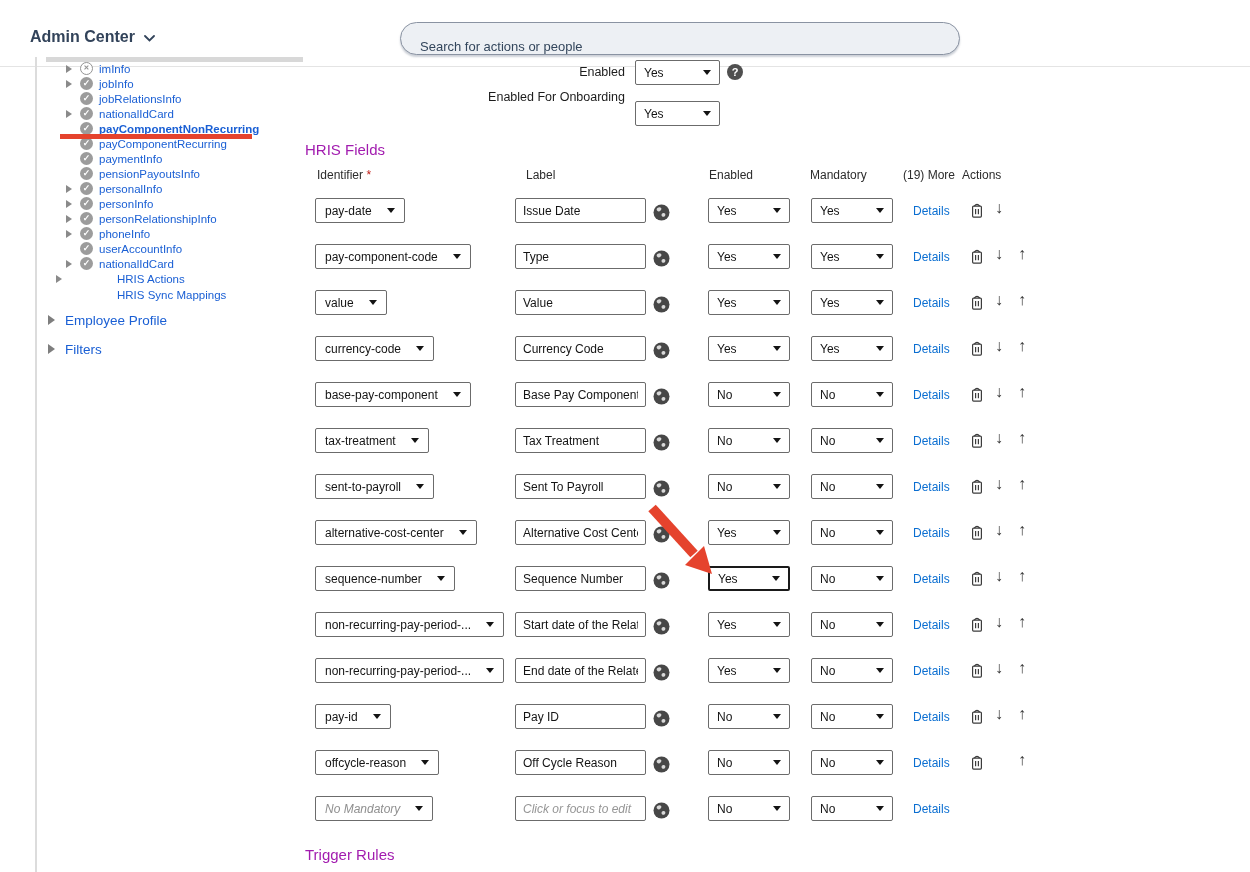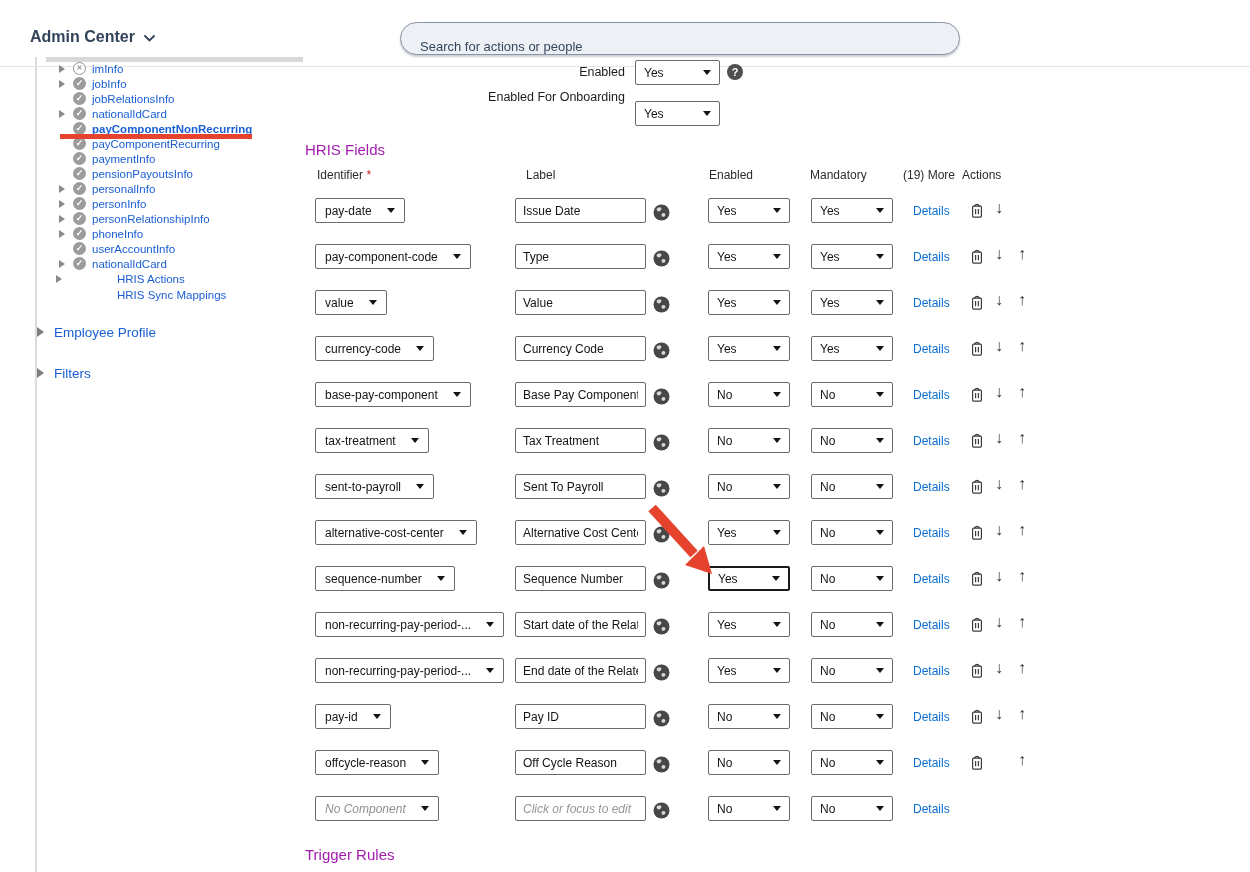--- a/index.html
+++ b/index.html
@@ -14,23 +14,23 @@
       border:1px solid #8a93a2;box-shadow:0 2px 2px rgba(110,120,140,.35);display:flex;align-items:center;padding:0 17px;box-sizing:border-box;}
   .search-pill input{flex:1;background:transparent;border:none;outline:none;font-family:"Liberation Sans",sans-serif;
       font-size:13px;color:#b91c1c;margin-top:16px;}
   .search-pill input::placeholder{color:#33465c;opacity:1;}
 
   
   .vline{position:absolute;left:35px;top:57px;width:2px;height:815px;background:#dcdcdc;}
   .sliver{position:absolute;left:46px;top:57px;width:257px;height:5px;background:#d8d8d8;}
   .tree{position:absolute;left:36px;top:61px;width:300px;}
   .t-row{display:flex;align-items:center;cursor:pointer;}
-  .t-entity{height:15px;padding-left:10px;margin-left:13px;}
+  .t-entity{height:15px;padding-left:30px;}
   .t-section{height:16px;padding-left:20px;}
-  .t-root{height:24px;margin-top:17px;padding-left:1px;}
+  .t-root{height:24px;margin-top:5px;padding-left:12px;}
   .t-arrow{width:0;height:0;border-top:4px solid transparent;border-bottom:4px solid transparent;
       border-left:6px solid #8a8a8a;flex:none;}
   .t-aw{width:9px;margin-right:5px;display:flex;flex:none;}
   .t-section .t-aw{margin-right:20px;}
   .t-root .t-aw{width:11px;margin-right:6px;}
   .t-root .t-arrow{border-top-width:5px;border-bottom-width:5px;border-left-width:7px;border-left-color:#7e7e7e;}
   .t-aw.noarrow .t-arrow{visibility:hidden;}
   .t-ico{width:13px;height:13px;flex:none;margin-right:6px;border-radius:50%;
       font-size:9px;line-height:13px;text-align:center;font-weight:700;box-sizing:border-box;}
   .t-ico.c{background:#9c9c9c;color:#fff;}
@@ -601,21 +601,21 @@
         <a class="details">Details</a>
         <span class="act trash"><svg width="16" height="17" viewBox="0 0 16 17" fill="none" stroke="#3c3c3c" stroke-width="1.2">
             <path d="M5.3 4.1q2.7-3.6 5.4 0"></path>
             <rect x="3.6" y="4.1" width="8.8" height="11" rx="1"></rect>
             <path d="M6.6 6.9v5.4M9.4 6.9v5.4"></path>
           </svg></span>
         <span class="act up">↑</span>
       </div>
       <div class="f-row" style="top: 796px;">
         <div class="fsel id ph">
-          <span>No Component</span>
+          <span>No Mandatory</span>
           <span class="tri"></span>
         </div>
         <input class="f-input" type="text" placeholder="Click or focus to edit" style="">
         <span class="globe"><svg width="17" height="17" viewBox="0 0 17 17">
             <circle cx="8.5" cy="8.5" r="8" fill="#474747"></circle>
             <path d="M3.6 5.2C4.4 3.4 6.6 2.7 7.9 3.8 9 4.8 8.2 6.6 6.6 7.2 5 7.8 3.9 6.9 3.6 5.2Z" fill="#d9d9d9"></path>
             <path d="M9.6 9.2C11.2 8.6 12.8 9.6 12.3 11.2 11.8 12.8 10.1 13.4 9 12.3 8.1 11.3 8.5 9.7 9.6 9.2Z" fill="#d9d9d9"></path>
           </svg></span>
         <div class="fsel en">
           <span>No</span>

